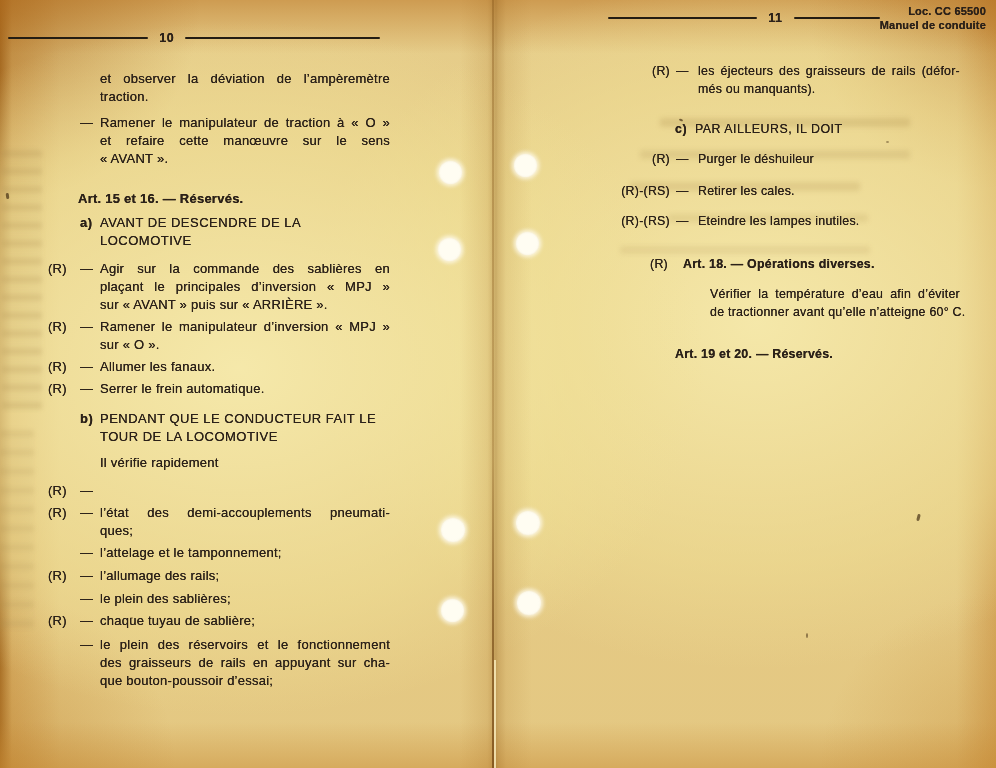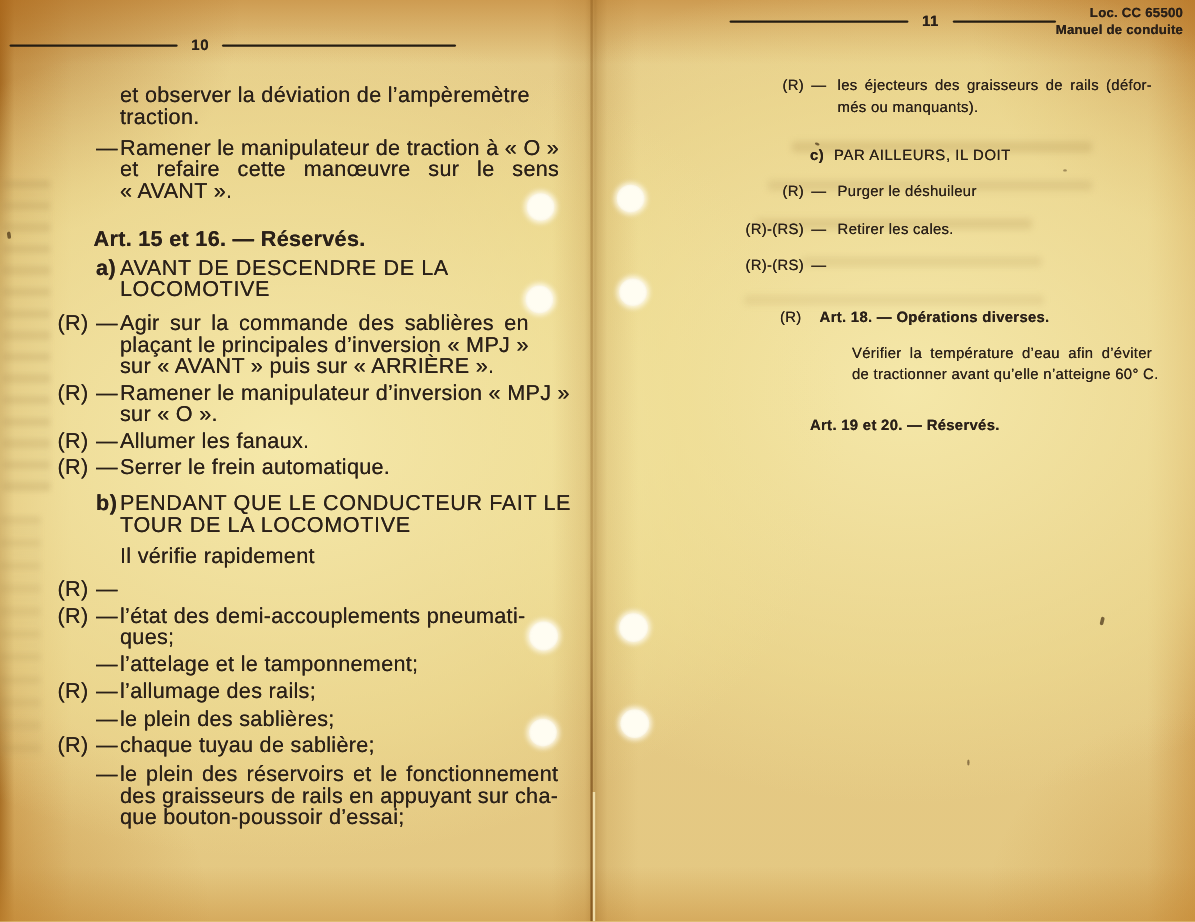--- a/index.html
+++ b/index.html
@@ -65,21 +65,21 @@
   #hdr-right .seg1{width:152px;}
   #hdr-right .seg2{width:88px;}
   .pgnum{font-weight:bold;font-size:12.5px;padding:0 11px;letter-spacing:.5px;text-shadow:0 0 .5px currentColor;}
   #ref-block{
     position:absolute;right:30px;top:4px;text-align:right;line-height:14px;
     font-weight:bold;font-size:11px;letter-spacing:.2px;text-shadow:0 0 .4px currentColor;
   }
 
   
   .content{position:absolute;}
-  #content-left{left:48px;top:70px;width:342px;font-size:18px;}
+  #content-left{left:48px;top:70px;width:342px;font-size:13px;}
   #content-right{left:92px;top:62px;width:348px;font-size:12.4px;}
   .content{line-height:18px;letter-spacing:.25px;}
   .content *{text-shadow:0 0 .45px currentColor;}
 
   .row{display:grid;}
   #content-left .row{grid-template-columns:32px 20px 1fr;}
   #content-right .row{grid-template-columns:64px 22px 1fr;}
   #content-right .row .mk{text-align:right;padding-right:6px;}
   .mk,.dash{white-space:nowrap;}
   .ln{display:block;text-align:justify;text-align-last:justify;white-space:nowrap;}
@@ -304,20 +304,23 @@
         <div class="row" style="margin-top: 14px;">
           <span class="mk">(R)-(RS)</span>
           <span class="dash">—</span>
           <div class="txt">
             <span class="ln last">Retirer les cales.</span>
           </div>
         </div>
         <div class="row" style="margin-top: 12px;">
           <span class="mk">(R)-(RS)</span>
           <span class="dash">—</span>
+          <div class="txt">
+            <span class="ln last">Eteindre les lampes inutiles.</span>
+          </div>
         </div>
         <div class="art-marked" style="margin-top: 25px;">
           <span class="mk">(R)</span>
           <span class="art-text">Art. 18. — Opérations diverses.</span>
         </div>
         <div class="para" style="margin-top: 12px;">
           <span class="ln">Vérifier la température d’eau afin d’éviter</span>
           <span class="ln last cont">de tractionner avant qu’elle n’atteigne 60° C.</span>
         </div>
         <div class="art" style="margin-top: 24px;">

